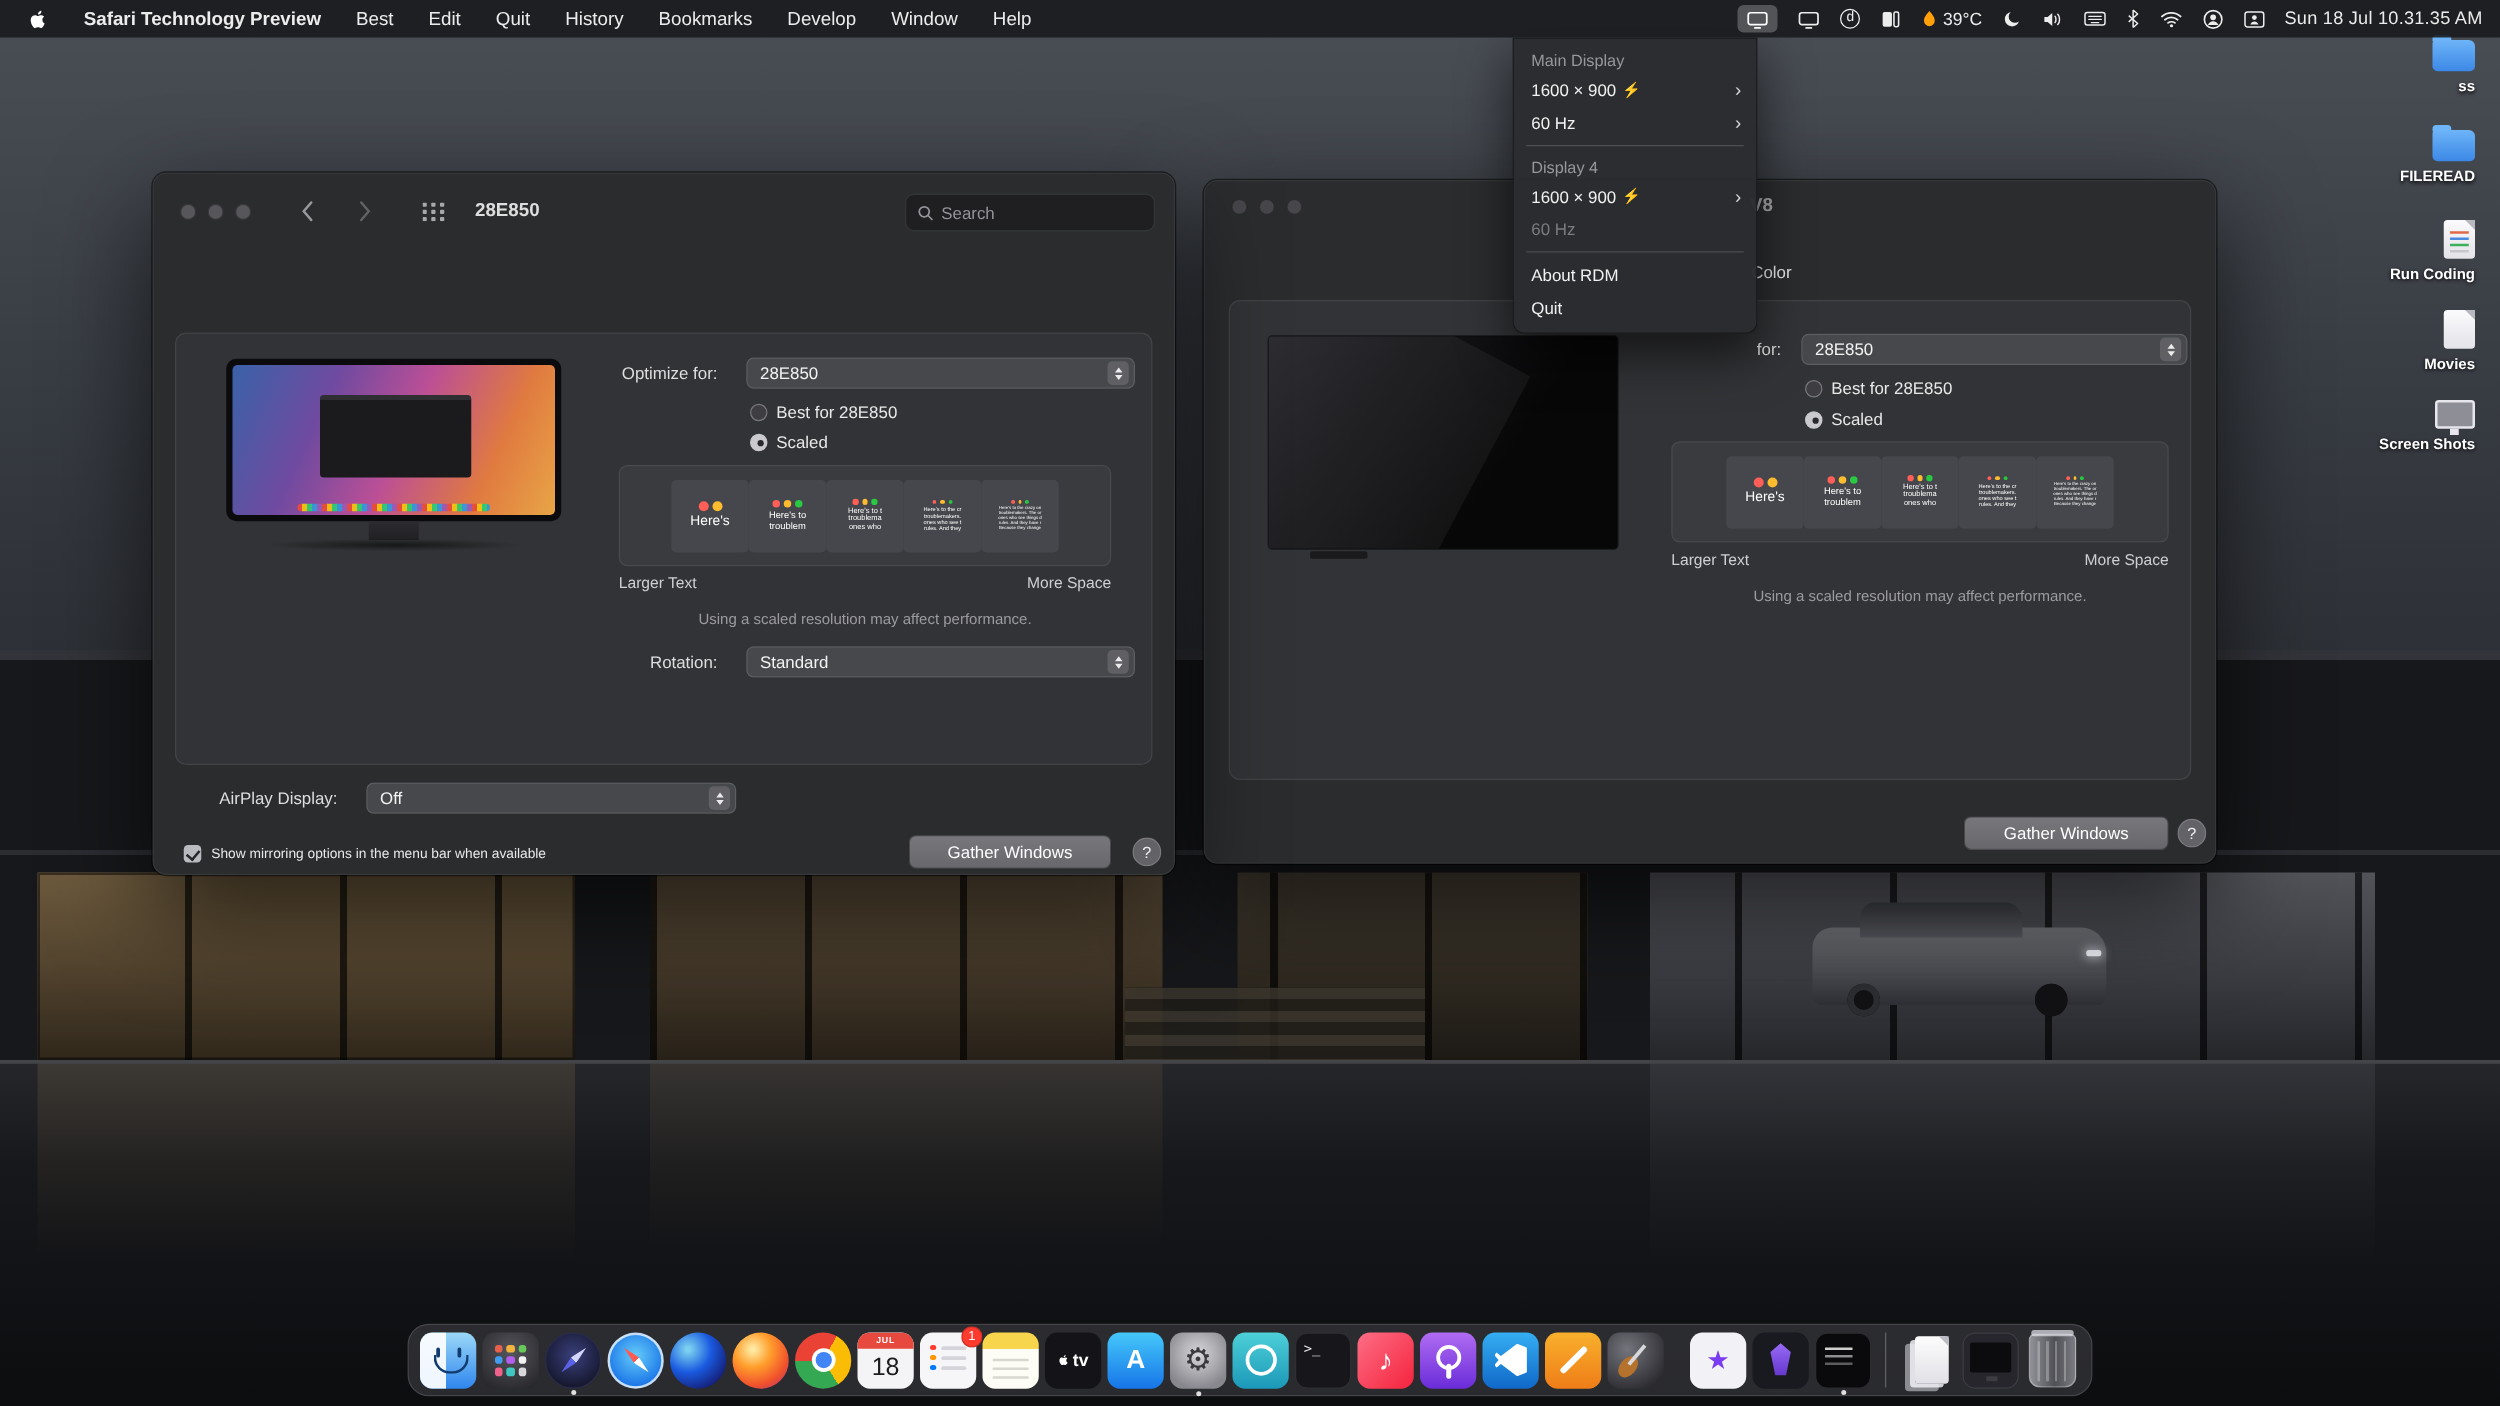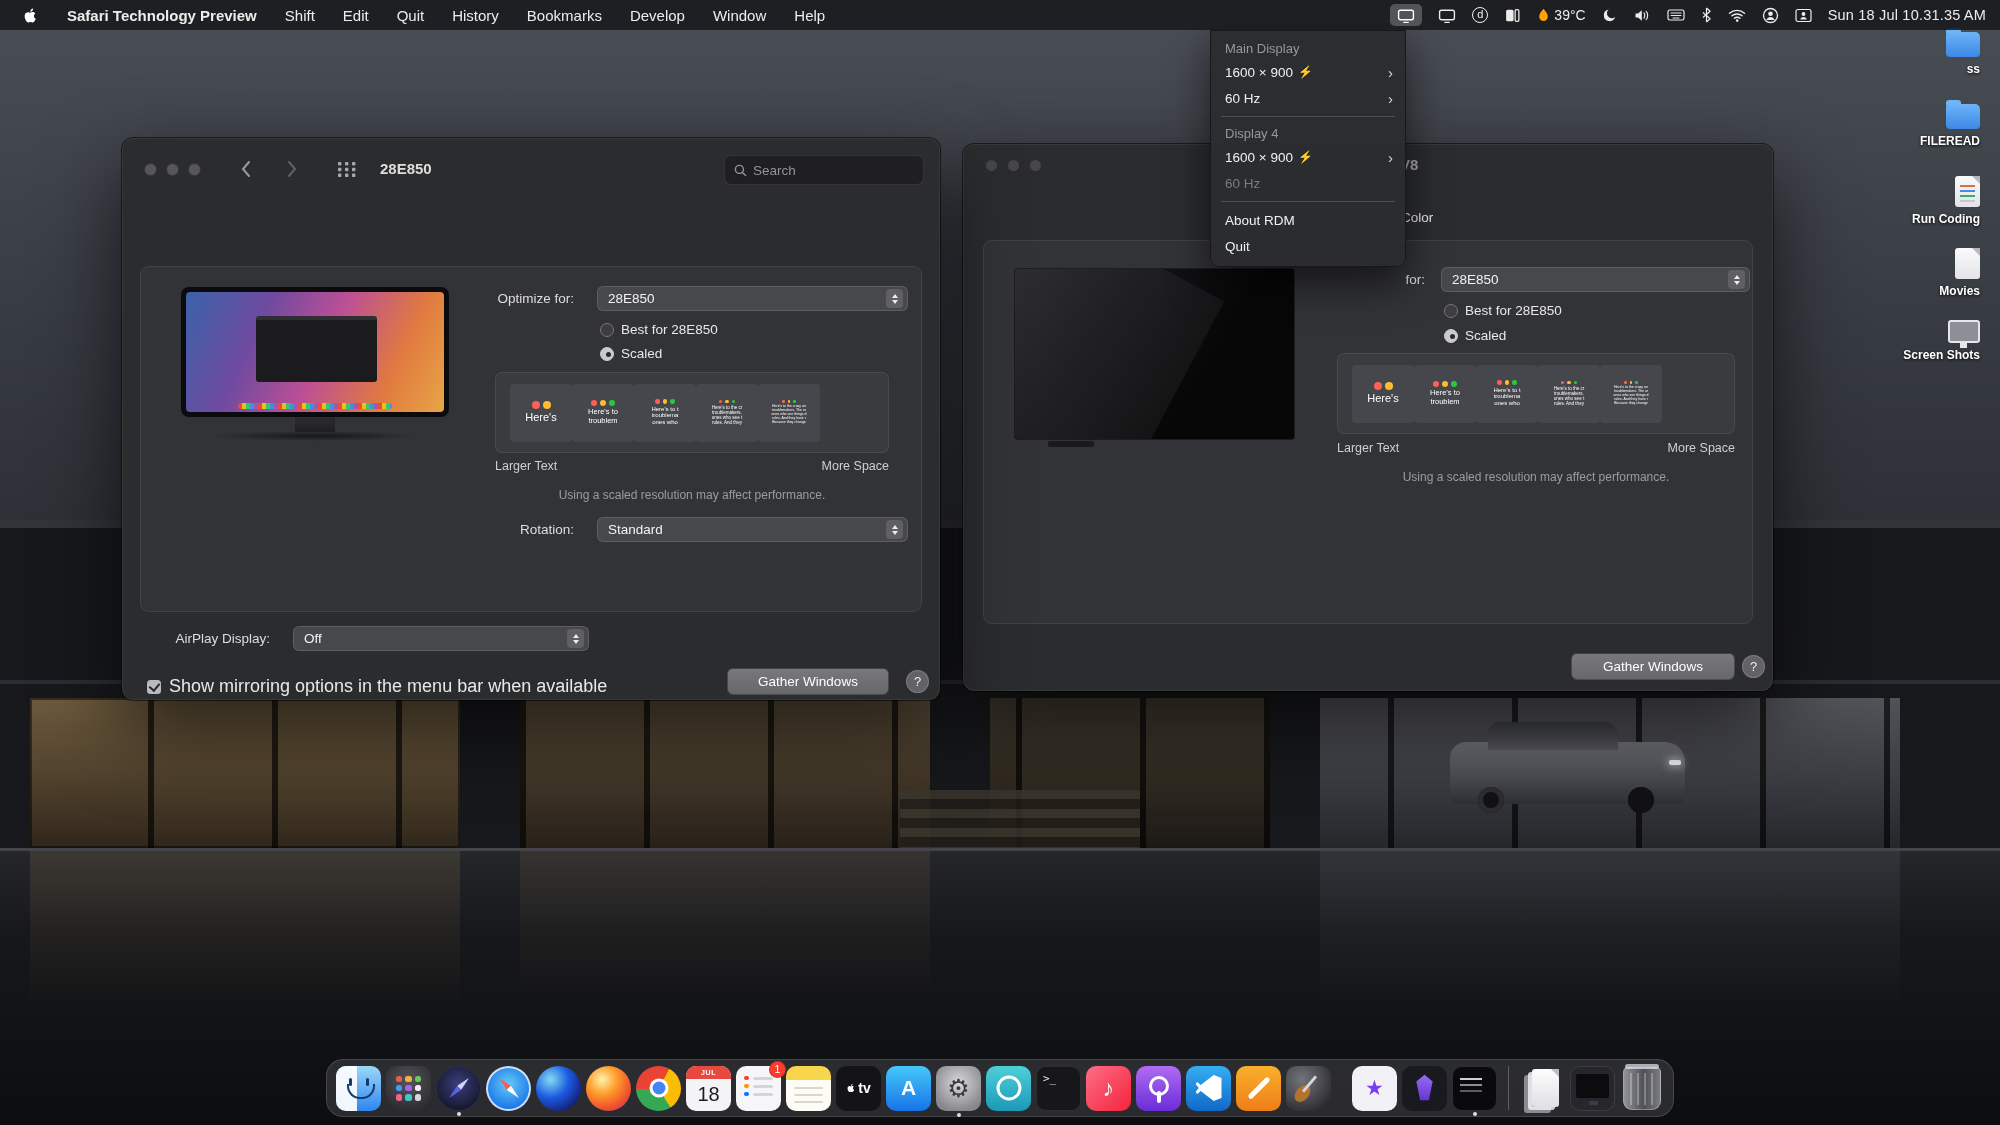--- a/index.html
+++ b/index.html
@@ -113,40 +113,40 @@
     border-top:4.5px solid #ececec; }
 
   .radio-row { position:absolute; display:flex; align-items:center; gap:7px; }
   .radio { width:14px; height:14px; border-radius:50%; background:#3e3e42; border:1px solid #77777d; position:relative; }
   .radio.sel { background:#cacace; border-color:#cacace; }
   .radio.sel::after { content:''; position:absolute; left:4.5px; top:4.5px; width:5px; height:5px;
     border-radius:50%; background:#2a2a2d; }
   .radio-lbl { font-size:13.5px; color:#e8e8e8; }
 
   .scalebox { position:absolute; background:#3a3b3f; border:1px solid rgba(255,255,255,.08);
-    border-radius:7px; display:flex; align-items:center; justify-content:flex-start; padding:16px 14px; }
+    border-radius:7px; display:flex; align-items:center; justify-content:center; padding:16px 14px; }
   .thumb { width:62px; height:58px; border-radius:4px; background:#46474c;
     display:flex; flex-direction:column; align-items:center; justify-content:center; gap:2px; overflow:hidden; }
   .tdots { display:flex; gap:3px; }
   .tdots i { border-radius:50%; display:block; }
   .td-r { background:#ff5f57; } .td-y { background:#febc2e; } .td-g { background:#28c840; }
   .ttext { color:#fff; text-align:center; white-space:pre-line; line-height:1.12; }
   .t1 .tdots i { width:8px; height:8px; }  .t1 .ttext { font-size:11px; }
   .t2 .tdots i { width:6px; height:6px; }  .t2 .ttext { font-size:7.5px; }
   .t3 .tdots i { width:4.5px; height:4.5px; } .t3 .ttext { font-size:6px; }
   .t4 .tdots i { width:3.5px; height:3.5px; } .t4 .ttext { font-size:4.5px; }
   .t5 .tdots i { width:2.5px; height:2.5px; } .t5 .ttext { font-size:3.5px; }
   .scale-cap { position:absolute; font-size:12.5px; color:#cfcfd2; }
   .note { position:absolute; font-size:12px; color:#9b9ba0; text-align:center; }
 
   .check-row { position:absolute; display:flex; align-items:center; gap:8px; }
   .checkbox { width:14px; height:14px; border-radius:3.5px; background:#b9bac0; position:relative; }
   .checkbox::after { content:''; position:absolute; left:3.5px; top:1.5px; width:5px; height:8px;
     border-right:2px solid #26262a; border-bottom:2px solid #26262a; transform:rotate(40deg); }
-  .check-lbl { font-size:18px; color:#e8e8e8; }
+  .check-lbl { font-size:11px; color:#e8e8e8; }
 
   .btn { position:absolute; background:linear-gradient(180deg,#77777c,#67676c);
     border:1px solid rgba(0,0,0,.35); border-radius:6px; color:#fff; font-size:13.5px;
     display:flex; align-items:center; justify-content:center; }
   .helpbtn { position:absolute; width:23px; height:23px; border-radius:50%;
     background:#626267; border:1px solid rgba(255,255,255,.16); color:#ededed; font-size:13px;
     display:flex; align-items:center; justify-content:center; }
 
   
   .monitor { position:absolute; left:59px; top:149px; width:268px; height:130px;
@@ -339,21 +339,21 @@
 </div>
 
 <div class="menubar">
   <div class="mb-left">
     <span class="mb-apple">
       <svg width="17" height="17" viewBox="0 0 16 16">
           <path fill="#ffffff" d="M11.18 8.52c-.02-1.62 1.32-2.4 1.38-2.44-.75-1.1-1.92-1.25-2.34-1.27-1-.1-1.95.59-2.45.59-.5 0-1.29-.58-2.12-.56-1.09.02-2.1.63-2.66 1.61-1.13 1.96-.29 4.86.82 6.45.54.78 1.18 1.65 2.02 1.62.81-.03 1.12-.52 2.1-.52.98 0 1.26.52 2.12.5.88-.01 1.43-.79 1.97-1.57.62-.9.87-1.77.88-1.82-.02-.01-1.7-.65-1.72-2.59zM9.8 3.5c.45-.54.75-1.3.67-2.05-.65.03-1.43.43-1.9.97-.41.48-.78 1.25-.68 1.98.72.06 1.46-.37 1.91-.9z"></path>
         </svg>
     </span>
     <span class="mb-app">Safari Technology Preview</span>
-    <span class="mb-item">Shift</span>
+    <span class="mb-item">Best</span>
     <span class="mb-item">Edit</span>
     <span class="mb-item">Quit</span>
     <span class="mb-item">History</span>
     <span class="mb-item">Bookmarks</span>
     <span class="mb-item">Develop</span>
     <span class="mb-item">Window</span>
     <span class="mb-item">Help</span>
   </div>
   <div class="mb-right">
     <span class="mb-ic active">

